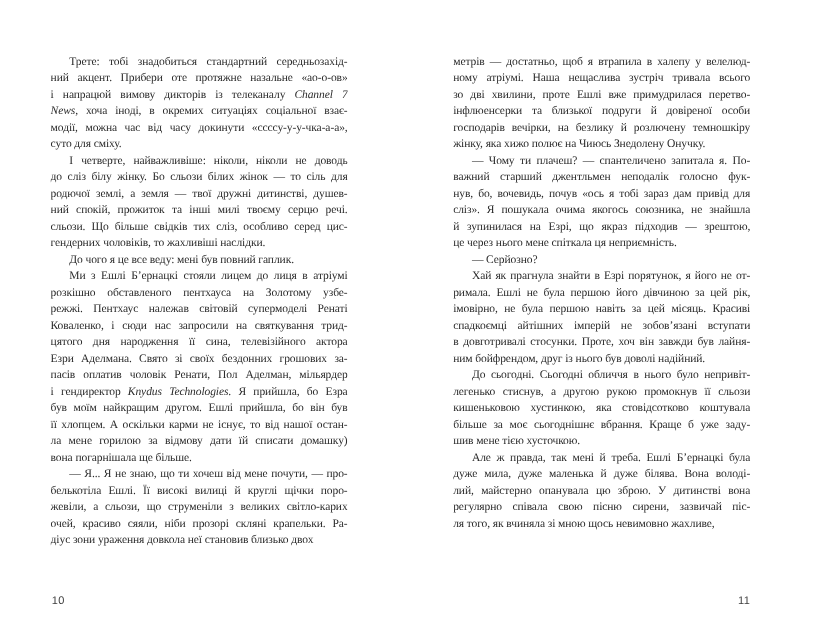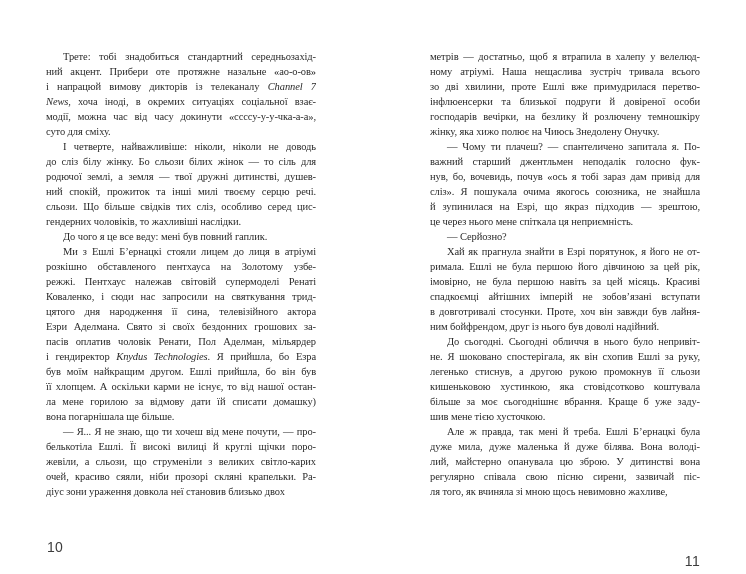--- a/index.html
+++ b/index.html
@@ -18,21 +18,21 @@
     font-family: "Liberation Serif", "DejaVu Serif", serif;
     color: #2b2b2b;
   }
   .page {
     position: absolute;
     top: 0;
     width: 270px;
     height: 574px;
   }
   .page-left  { left: 46px; }
-  .page-right { left: 430px; }
+  .page-right { left: 412px; }
   .page-body {
     position: absolute;
     top: 49px;
     left: 0;
     right: 0;
   }
   .line {
     height: 15px;
     line-height: 15px;
     font-size: 10.5px;
@@ -47,27 +47,27 @@
   .line.last {
     text-align-last: left;
     white-space: nowrap;
   }
   .line.indent { text-indent: 17px; }
   .line i { font-style: italic; }
   .folio {
     position: absolute;
     top: 541px;
     font-family: "Liberation Sans", "DejaVu Sans", sans-serif;
-    font-size: 14px;
+    font-size: 10px;
     line-height: 12px;
     color: #3c3c3c;
     letter-spacing: 0.3px;
   }
   .folio-left  { left: 1px; }
-  .folio-right { right: 0px; margin-top: 14px; }
+  .folio-right { right: 0px; }
 </style>
 </head>
 <body>
 
 <div class="spread">
 
   <section class="page page-left">
     <div class="page-body">
         <div class="line fill indent">Трете: тобі знадобиться стандартний середньозахід-</div>
         <div class="line fill">ний акцент. Прибери оте протяжне назальне «ао-о-ов»</div>
@@ -118,21 +118,20 @@
         <div class="line fill">й зупинилася на Езрі, що якраз підходив — зрештою,</div>
         <div class="line last">це через нього мене спіткала ця неприємність.</div>
         <div class="line last indent">— Серйозно?</div>
         <div class="line fill indent">Хай як прагнула знайти в Езрі порятунок, я його не от-</div>
         <div class="line fill">римала. Ешлі не була першою його дівчиною за цей рік,</div>
         <div class="line fill">імовірно, не була першою навіть за цей місяць. Красиві</div>
         <div class="line fill">спадкоємці айтішних імперій не зобов’язані вступати</div>
         <div class="line fill">в довготривалі стосунки. Проте, хоч він завжди був лайня-</div>
         <div class="line last">ним бойфрендом, друг із нього був доволі надійний.</div>
         <div class="line fill indent">До сьогодні. Сьогодні обличчя в нього було непривіт-</div>
-        <div class="line fill">не. Я шоковано спостерігала, як він схопив Ешлі за руку,</div>
         <div class="line fill">легенько стиснув, а другою рукою промокнув її сльози</div>
         <div class="line fill">кишеньковою хустинкою, яка стовідсотково коштувала</div>
         <div class="line fill">більше за моє сьогоднішнє вбрання. Краще б уже заду-</div>
         <div class="line last">шив мене тією хусточкою.</div>
         <div class="line fill indent">Але ж правда, так мені й треба. Ешлі Б’ернацкі була</div>
         <div class="line fill">дуже мила, дуже маленька й дуже білява. Вона володі-</div>
         <div class="line fill">лий, майстерно опанувала цю зброю. У дитинстві вона</div>
         <div class="line fill">регулярно співала свою пісню сирени, зазвичай піс-</div>
         <div class="line last">ля того, як вчиняла зі мною щось невимовно жахливе,</div>
       </div>

